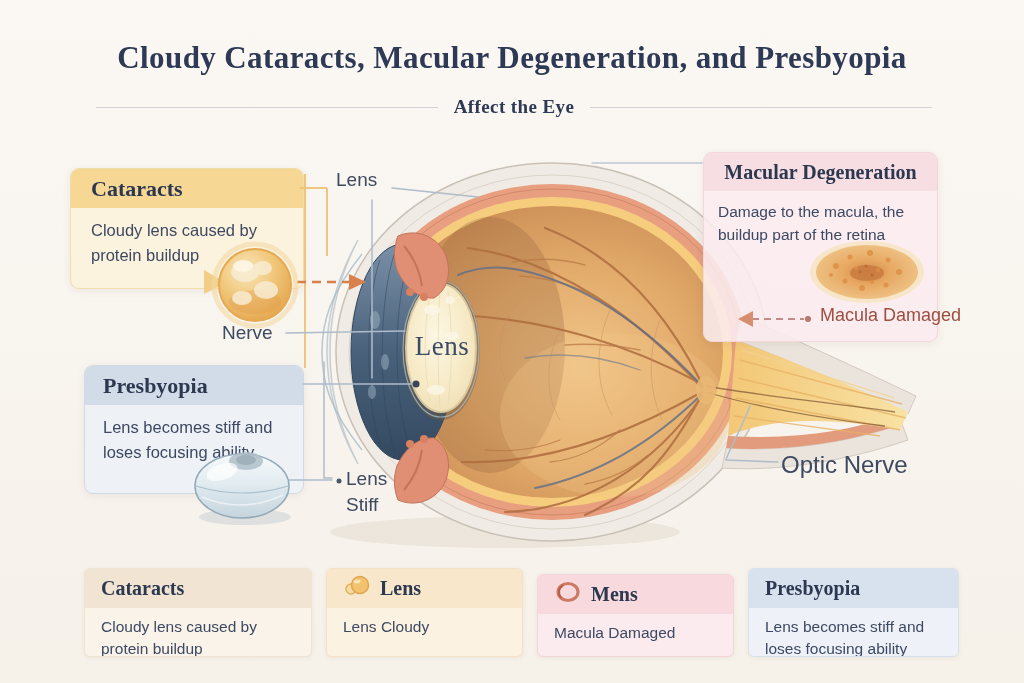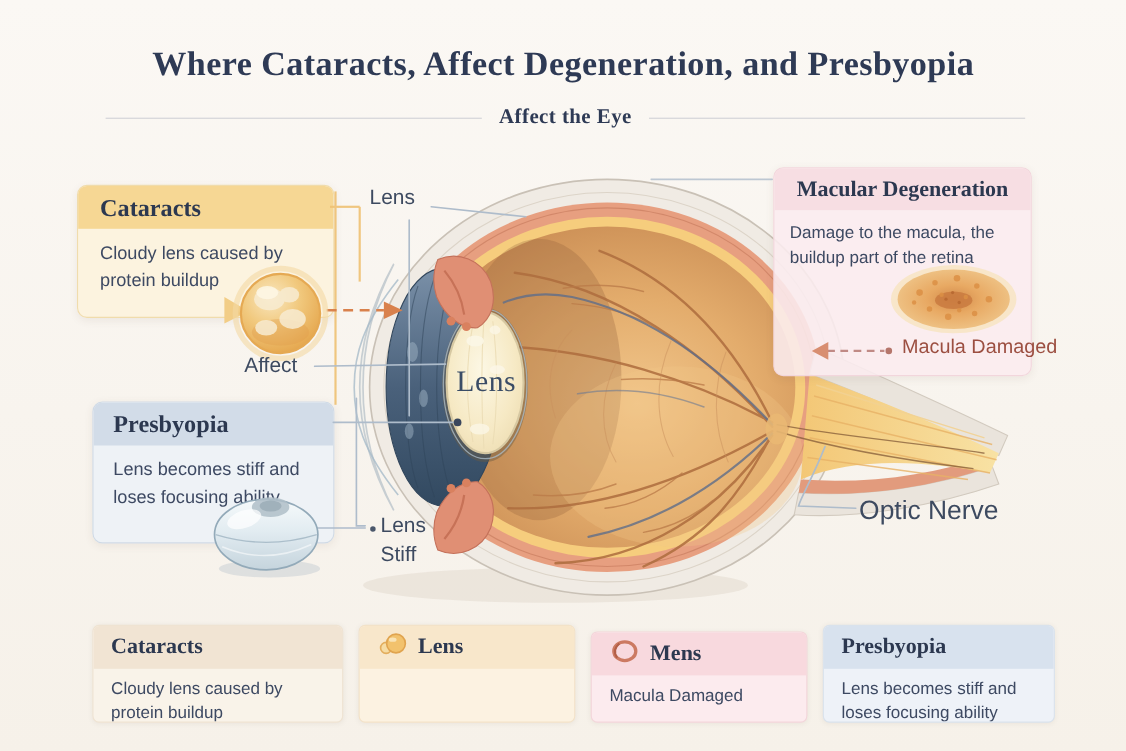--- a/index.html
+++ b/index.html
@@ -307,29 +307,29 @@
           <circle cx="872" cy="282" r="2"></circle>
       </g>
       <g fill="#B5662F" opacity="0.8">
         <circle cx="860" cy="272" r="1.5"></circle>
           <circle cx="872" cy="275" r="1.5"></circle>
           <circle cx="866" cy="266" r="1.5"></circle>
       </g>
     </g>
   </svg>
 
-  <div class="title-line1 z4">Where Cataracts, Affect Degeneration, and Presbyopia</div>
+  <div class="title-line1 z4">Cloudy Cataracts, Macular Degeneration, and Presbyopia</div>
   <div class="subtitle-row z4">
     <div class="subtitle-rule"></div>
     <div class="title-line2">Affect the Eye</div>
     <div class="subtitle-rule"></div>
   </div>
 
   <div class="lbl lbl-lens-top z4">Lens</div>
-  <div class="lbl lbl-cloudy z4">Affect</div>
+  <div class="lbl lbl-cloudy z4">Nerve</div>
   <div class="lbl lbl-lens-stiff z4">Lens Stiff</div>
   <div class="lbl lbl-optic z4">Optic Nerve</div>
   <div class="lbl lbl-macula z4">Macula Damaged</div>
   <div class="lbl lbl-lens-inner z4">Lens</div>
 
   <div class="card card-1 z2">
     <div class="chd">Cataracts</div>
     <div class="cbd">Cloudy lens caused by protein buildup</div>
   </div>
 
@@ -337,20 +337,21 @@
     <div class="chd">
       <span>
         <svg width="28" height="24" viewBox="0 0 28 24">
           <circle cx="8" cy="15" r="5" fill="#F6DCA4" stroke="#E3AE5E" stroke-width="1.5"></circle>
           <circle cx="17" cy="11" r="8.5" fill="#F2C26D" stroke="#E0A44F" stroke-width="1.5"></circle>
           <ellipse cx="14" cy="7.5" rx="3.5" ry="2" fill="#FAE7BC" opacity="0.9"></ellipse>
         </svg>
       </span>
       <span>Lens</span>
     </div>
+    <div class="cbd">Lens Cloudy</div>
   </div>
 
   <div class="card card-3 z2">
     <div class="chd">
       <span>
         <svg width="28" height="24" viewBox="0 0 28 24">
           <ellipse cx="14" cy="12" rx="10" ry="8.5" fill="none" stroke="#CC7A62" stroke-width="3"></ellipse>
           <path d="M7,18 Q2,11 9,5" fill="none" stroke="#B45F47" stroke-width="2"></path>
         </svg>
       </span>

